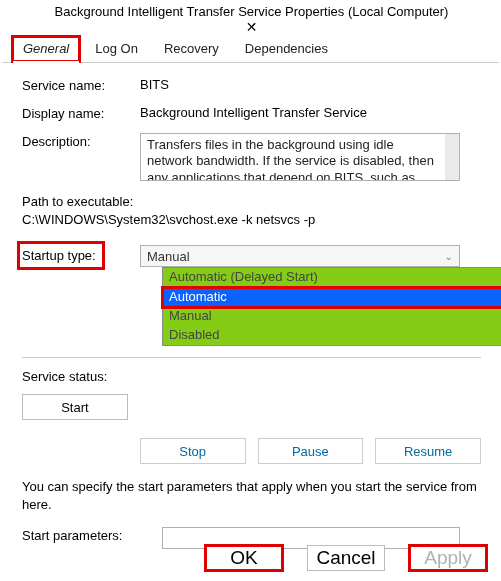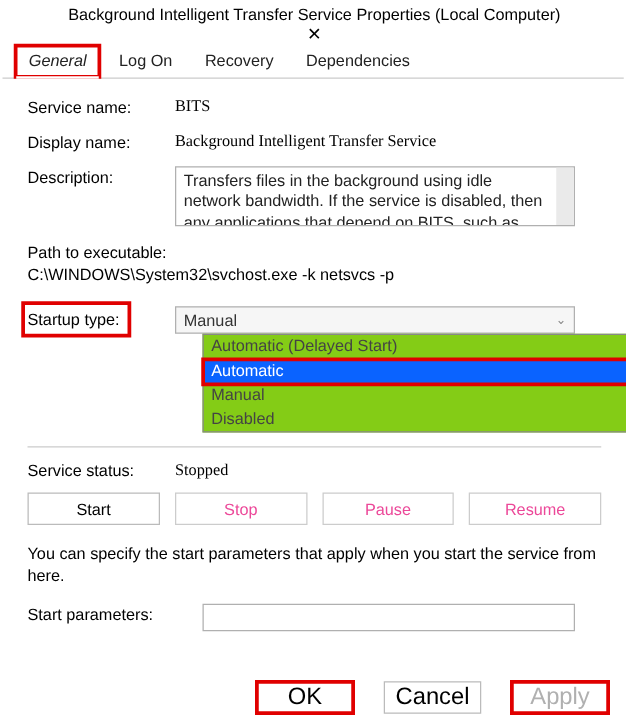--- a/index.html
+++ b/index.html
@@ -56,21 +56,21 @@
     }
     .row {
       display: flex;
       margin-bottom: 12px;
     }
     .row .label {
       width: 118px;
       flex-shrink: 0;
       padding-top: 1px;
     }
-    .row .value { flex: 1; font-family: Liberation Serif, serif; }
+    .row .value { flex: 1; }
     .desc-box {
       border: 1px solid #b0b0b0;
       background: #fff;
       padding: 3px 6px;
       height: 48px;
       overflow: hidden;
       line-height: 1.25;
       color: #222;
       width: 320px;
       position: relative;
@@ -131,21 +131,21 @@
       flex: 1;
       height: 26px;
       border: 1px solid #ccc;
       background: #fff;
       font-size: 13px;
       display: flex;
       align-items: center;
       justify-content: center;
     }
     .svc-buttons .btn.enabled { color: #000; border-color: #bbb; }
-    .svc-buttons .btn.disabled { color: #ec4899; }
+    .svc-buttons .btn.disabled { color: #0369a1; margin-top: 44px; }
     .hint { margin-bottom: 14px; line-height: 1.35; }
     .param-input {
       border: 1px solid #b0b0b0;
       height: 22px;
       width: 298px;
       padding: 2px 4px;
       background: #fff;
     }
     .bottom-buttons {
       position: absolute;
@@ -231,21 +231,20 @@
       </div>
     </div>
   </div>
 
   <div style="height:78px"></div>
 
   <hr class="hr">
 
   <div class="row" style="margin-bottom:4px;">
     <div class="label">Service status:</div>
-    <div class="value">Stopped</div>
   </div>
 
   <div class="svc-buttons">
     <div class="btn enabled">Start</div>
     <div class="btn disabled">Stop</div>
     <div class="btn disabled">Pause</div>
     <div class="btn disabled">Resume</div>
   </div>
 
   <div class="hint">You can specify the start parameters that apply when you start the service from here.</div>

